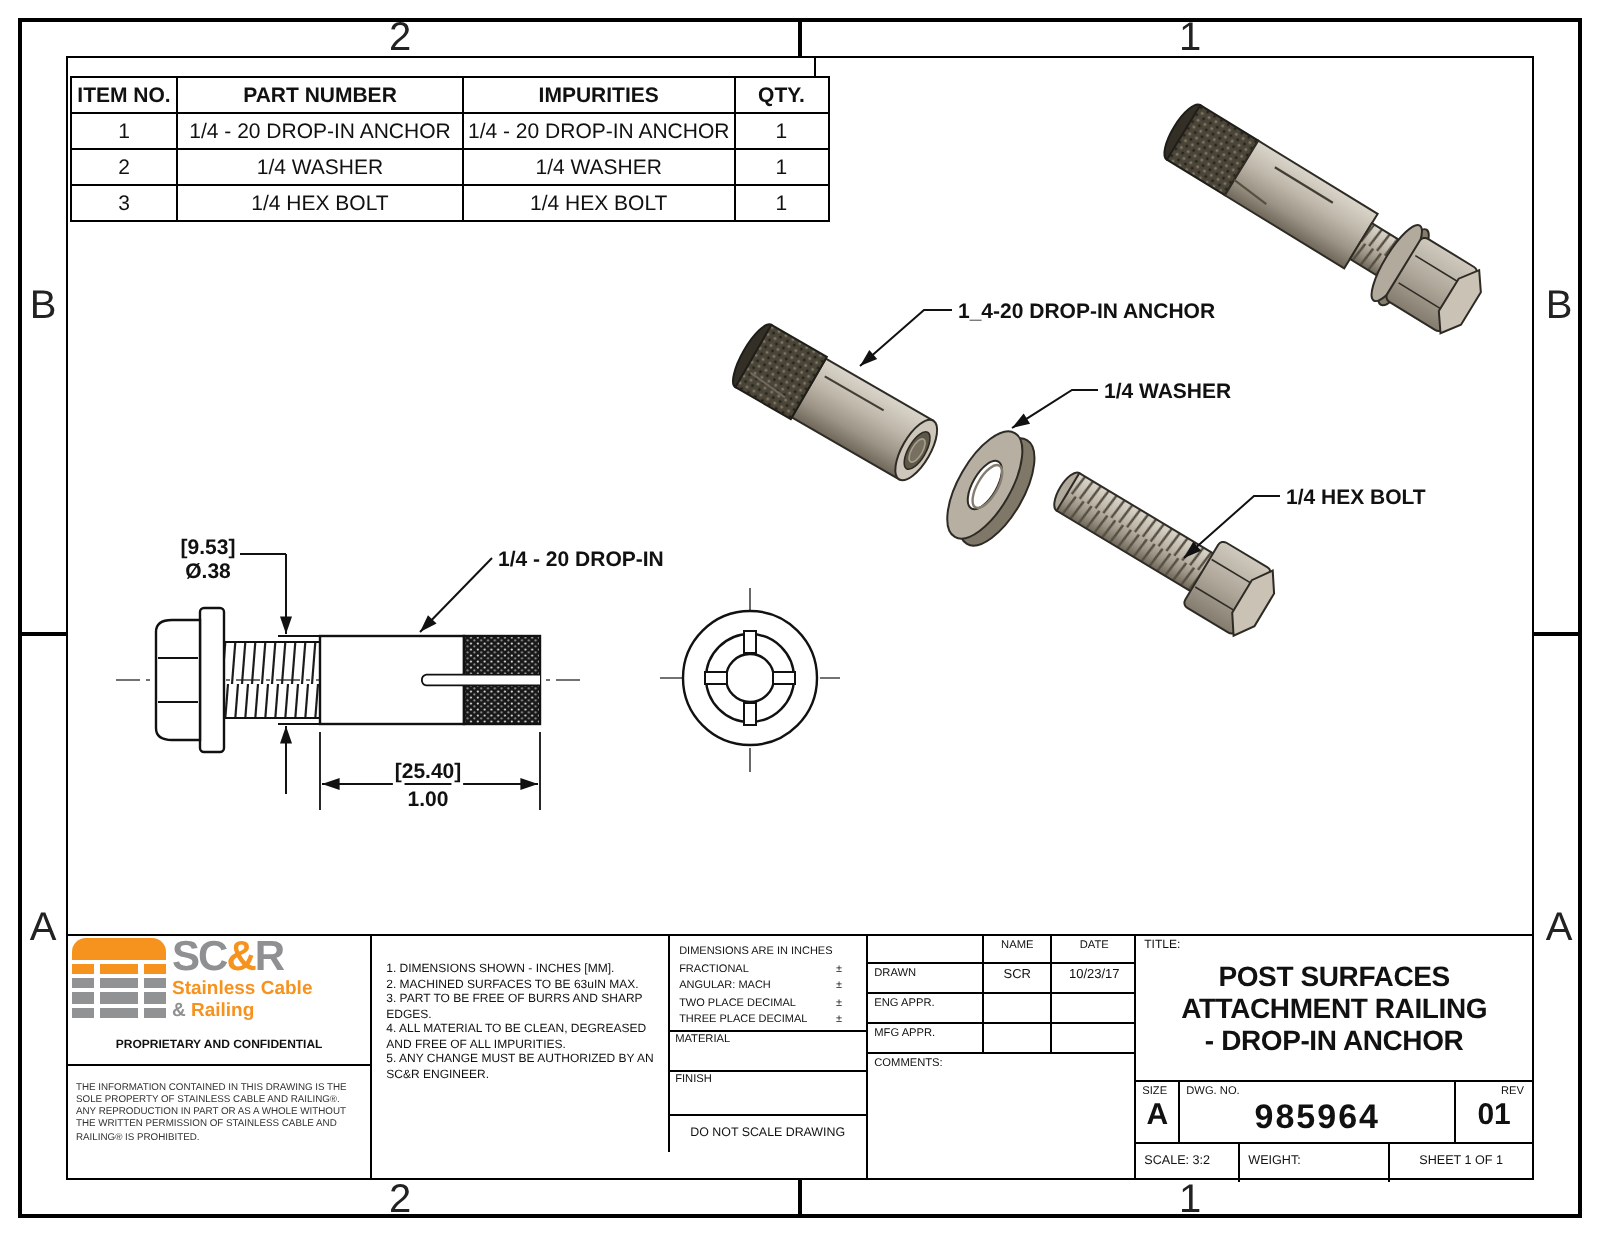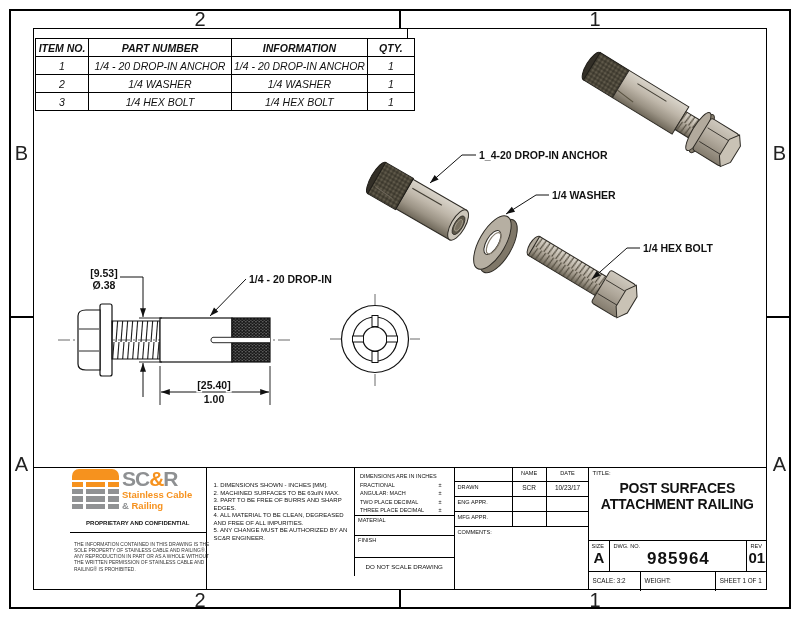--- a/index.html
+++ b/index.html
@@ -9,36 +9,36 @@
 
   
   .outer-border { left:9px; top:9px; width:782px; height:600px; border:2px solid #000; }
   .inner-frame  { left:33px; top:28px; width:734px; height:562px; border:1.5px solid #000; }
   .zone { font-size:20px; color:#222; text-align:center; line-height:19px; font-weight:400; }
   .zone-side { line-height:24px; }
   .tick-v { width:1.5px; background:#000; }
   .tick-h { height:1.5px; background:#000; }
 
   
-  .bom { left:35px; top:38px; border-collapse:collapse; background:#fff;font-style:italic; }
+  .bom { left:35px; top:38px; border-collapse:collapse; background:#fff; }
   .bom th, .bom td { border:1.3px solid #000; font-size:10.5px; text-align:center; height:18px; padding:0 2px; white-space:nowrap; }
   .bom th { font-weight:bold; }
   .bom .c-item { width:53px; } .bom .c-part { width:143px; } .bom .c-desc { width:130px; } .bom .c-qty { width:47px;margin-top:32px; }
   .table-stub { left:406.5px; top:28px; width:1.3px; height:11px; background:#000; }
 
   
   .drawing { left:33px; top:28px; }
   .svg-label { font-family:"Liberation Sans", sans-serif; font-size:10.5px; font-weight:bold; fill:#111; }
   .svg-dim   { font-family:"Liberation Sans", sans-serif; font-size:10.5px; font-weight:bold; fill:#111; paint-order:stroke; stroke:#fff; stroke-width:3px; }
   .ldr { fill:none; stroke:#111; stroke-width:1; }
   .thin { stroke:#111; stroke-width:0.9; fill:none; }
   .cl { stroke:#444; stroke-width:0.8; fill:none; stroke-dasharray:12 3 2 3; }
 
   
-  .tb { left:33px; top:467px; width:734px; height:123px; border:1.5px solid #000; display:flex; background:#fff;padding-left:36px; }
+  .tb { left:33px; top:467px; width:734px; height:123px; border:1.5px solid #000; display:flex; background:#fff; }
   .tb-cell { position:relative; height:100%; border-right:1.3px solid #000; }
   .tb-logo { width:153px; }
   .tb-notes { width:248px; }
   .tb-appr { width:134px; }
   .tb-title { width:199px; border-right:none; }
 
   
   .logo-wrap { position:absolute; left:2px; top:1px; width:47px; height:43px; }
   .logo-arch { height:11px; border-radius:7px 7px 0 0; }
   .logo-cols { display:flex; gap:3px; margin-top:2px; }
@@ -106,21 +106,21 @@
 <div class="abs tick-v" style="left:399px;top:590px;height:19px;"></div>
 <div class="abs tick-h" style="left:9px;top:316px;width:24px;"></div>
 <div class="abs tick-h" style="left:767px;top:316px;width:24px;"></div>
 <div class="abs table-stub"></div>
 
 <table class="abs bom">
   <tbody>
       <tr>
     <th class="c-item">ITEM NO.</th>
     <th class="c-part">PART NUMBER</th>
-    <th class="c-desc">INFORMATION</th>
+    <th class="c-desc">IMPURITIES</th>
     <th class="c-qty">QTY.</th>
   </tr>
   <tr>
     <td>1</td>
     <td>1/4 - 20 DROP-IN ANCHOR</td>
     <td>1/4 - 20 DROP-IN ANCHOR</td>
     <td>1</td>
   </tr>
   <tr>
     <td>2</td>
@@ -359,20 +359,21 @@
 
       <div class="ap-c ap-comments">COMMENTS:</div>
     </div>
   </div>
 
   <div class="tb-cell tb-title">
     <span class="t-label">TITLE:</span>
     <div class="t-lines">
       <div>POST SURFACES</div>
       <div>ATTACHMENT RAILING</div>
+      <div>- DROP-IN ANCHOR</div>
     </div>
     <div class="t-mid">
       <div class="t-size">
         <span class="t-tiny">SIZE</span>
         <span class="t-big">A</span>
       </div>
       <div class="t-dwg">
         <span class="t-tiny">DWG.  NO.</span>
         <span class="t-num">985964</span>
       </div>

